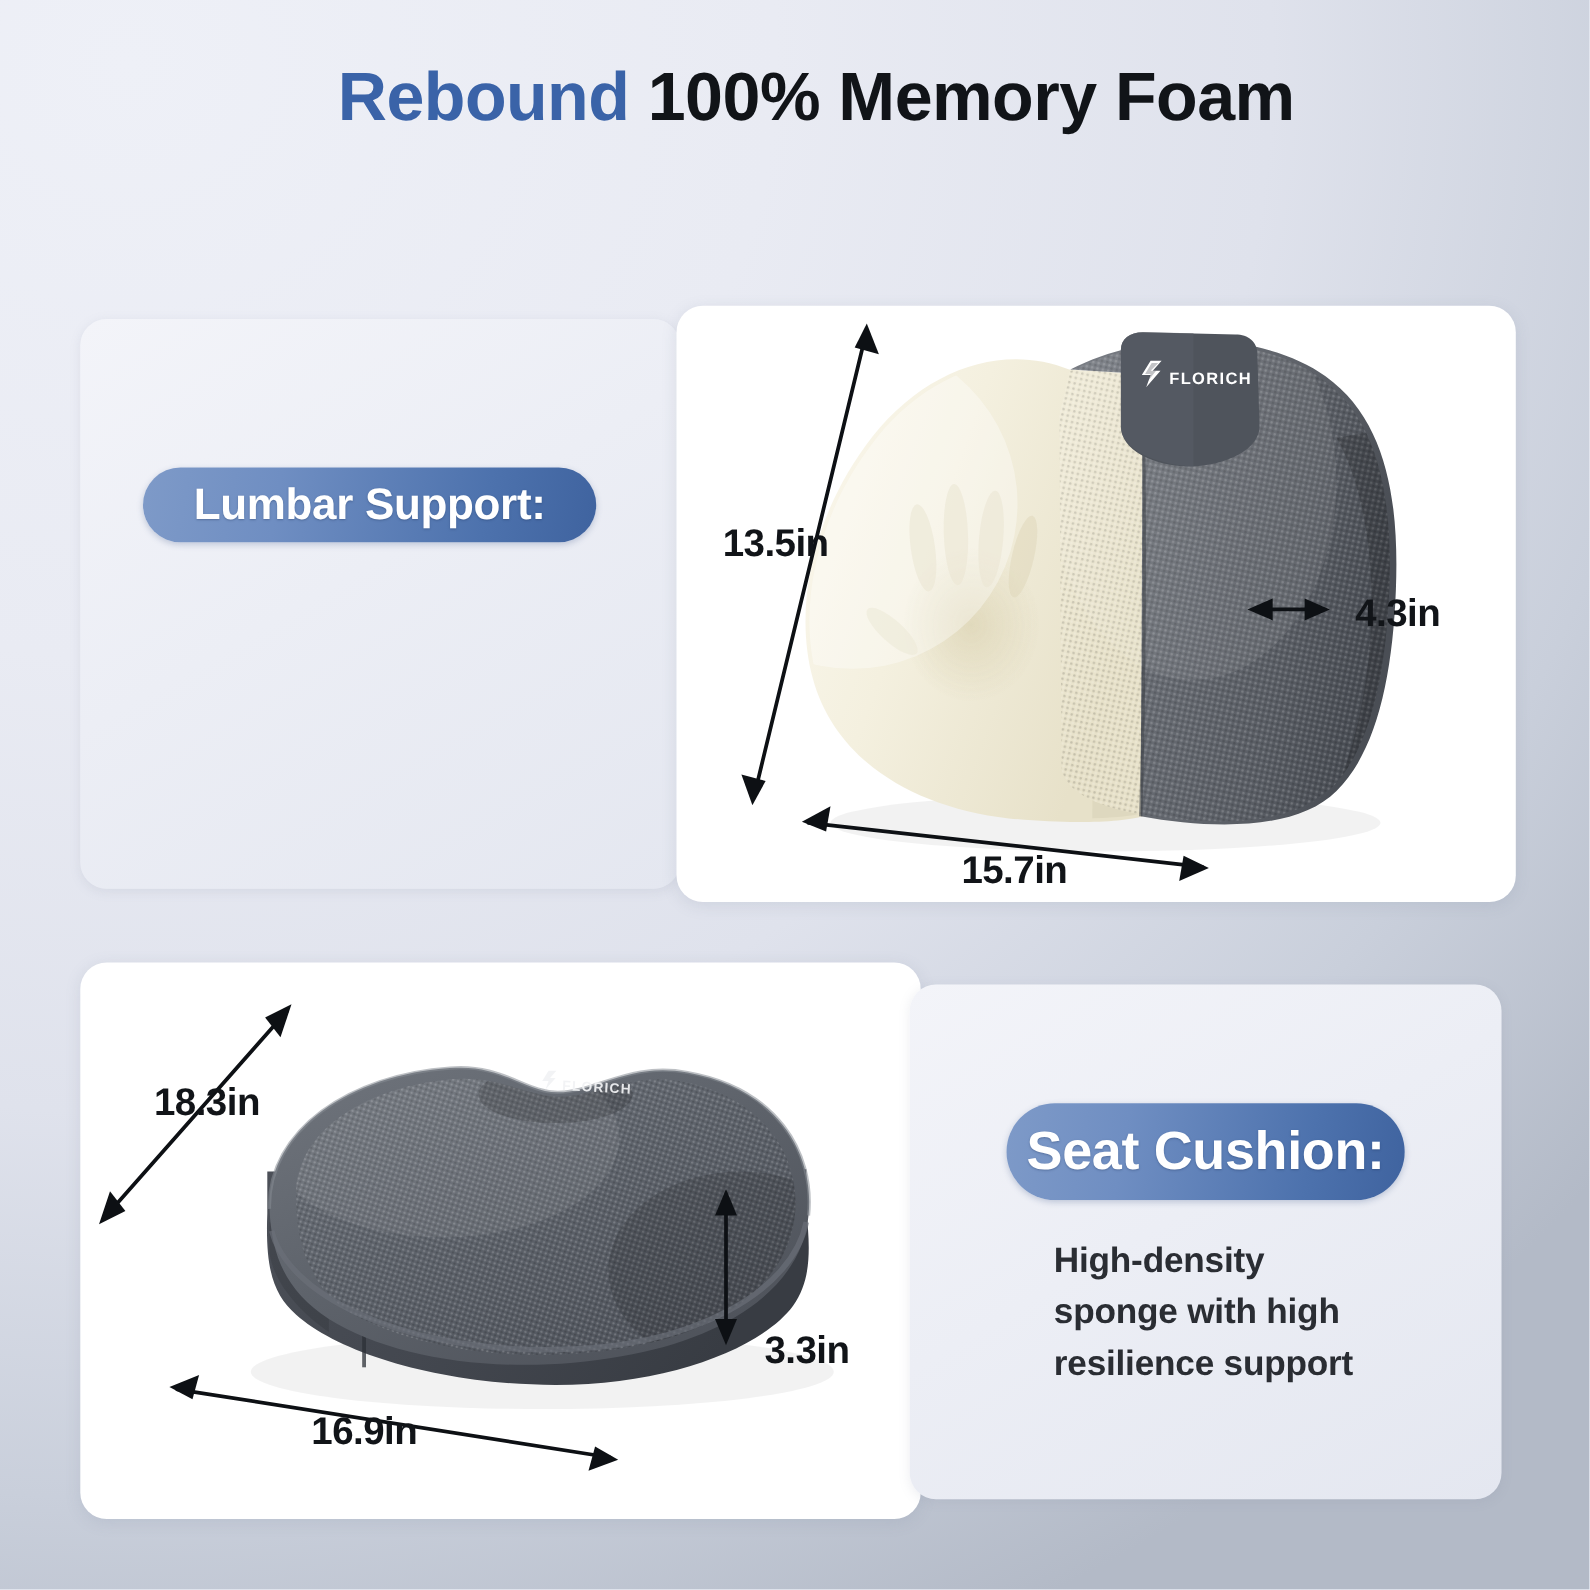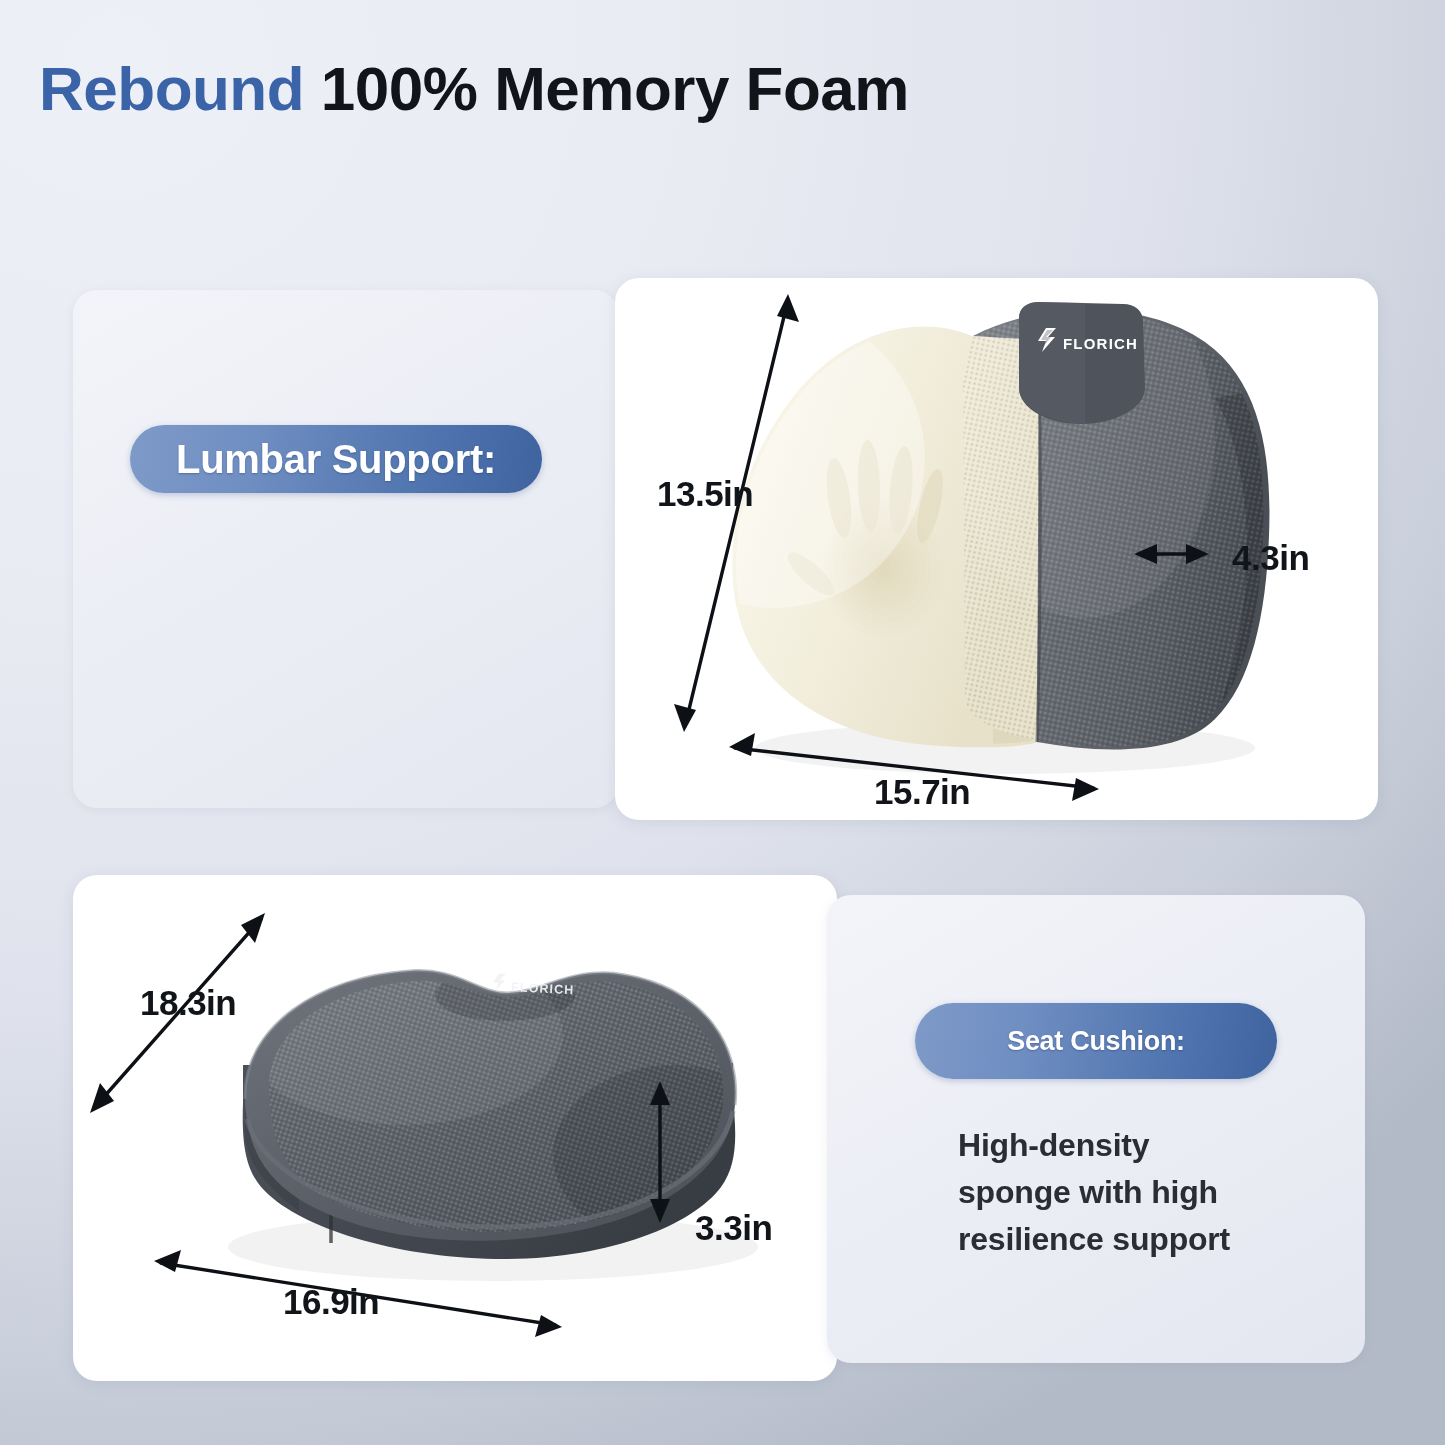--- a/index.html
+++ b/index.html
@@ -8,21 +8,21 @@
     font-family:"Liberation Sans","DejaVu Sans",sans-serif;
     background:#e9ecf4;
   }
   #stage{
     position:relative;width:1445px;height:1445px;
     background:
       radial-gradient(120% 110% at 8% 4%, #eef0f7 0%, #e9ebf3 34%, #dfe2ec 60%, #c9cfdb 82%, #b3bac7 100%);
   }
 
   
-  .hdr{position:absolute;left:0;right:0;top:56px;text-align:left;margin-left:39px;}
+  .hdr{position:absolute;left:0;right:0;top:56px;text-align:center;margin-left:39px;}
   .title{
     font-size:62px;font-weight:700;letter-spacing:-0.5px;color:#111418;
     line-height:1.05;white-space:nowrap;
   }
   .title .blue{color:#3a63a8;}
   .subtitle{
     margin-top:28px;font-size:37px;font-weight:700;color:#2b2f36;
     letter-spacing:-0.2px;white-space:nowrap;
   }
 
@@ -44,21 +44,21 @@
 
   
   .badge{
     position:absolute;display:flex;align-items:center;justify-content:center;
     border-radius:999px;color:#fff;font-weight:700;
     background:linear-gradient(100deg,#7e9ac8 0%,#6f8ec2 30%,#4d72ad 75%,#3f639f 100%);
     box-shadow:0 2px 6px rgba(60,85,135,.28);
     text-shadow:0 1px 2px rgba(25,45,85,.35);
   }
   #badge-lumbar{left:130px;top:425px;width:412px;height:68px;font-size:40px;letter-spacing:-0.3px;}
-  #badge-seat  {left:915px;top:1003px;width:362px;height:76px;font-size:27px;letter-spacing:-0.3px;}
+  #badge-seat  {left:915px;top:1003px;width:362px;height:88px;font-size:49px;letter-spacing:-0.3px;}
 
   .body-text{
     position:absolute;color:#2a2d33;font-weight:700;
     letter-spacing:-0.2px;white-space:pre-line;
   }
   #text-lumbar{left:160px;top:548px;font-size:33px;line-height:48px;}
   #text-seat  {left:958px;top:1122px;font-size:32px;line-height:47px;}
 
   
   .dim{

